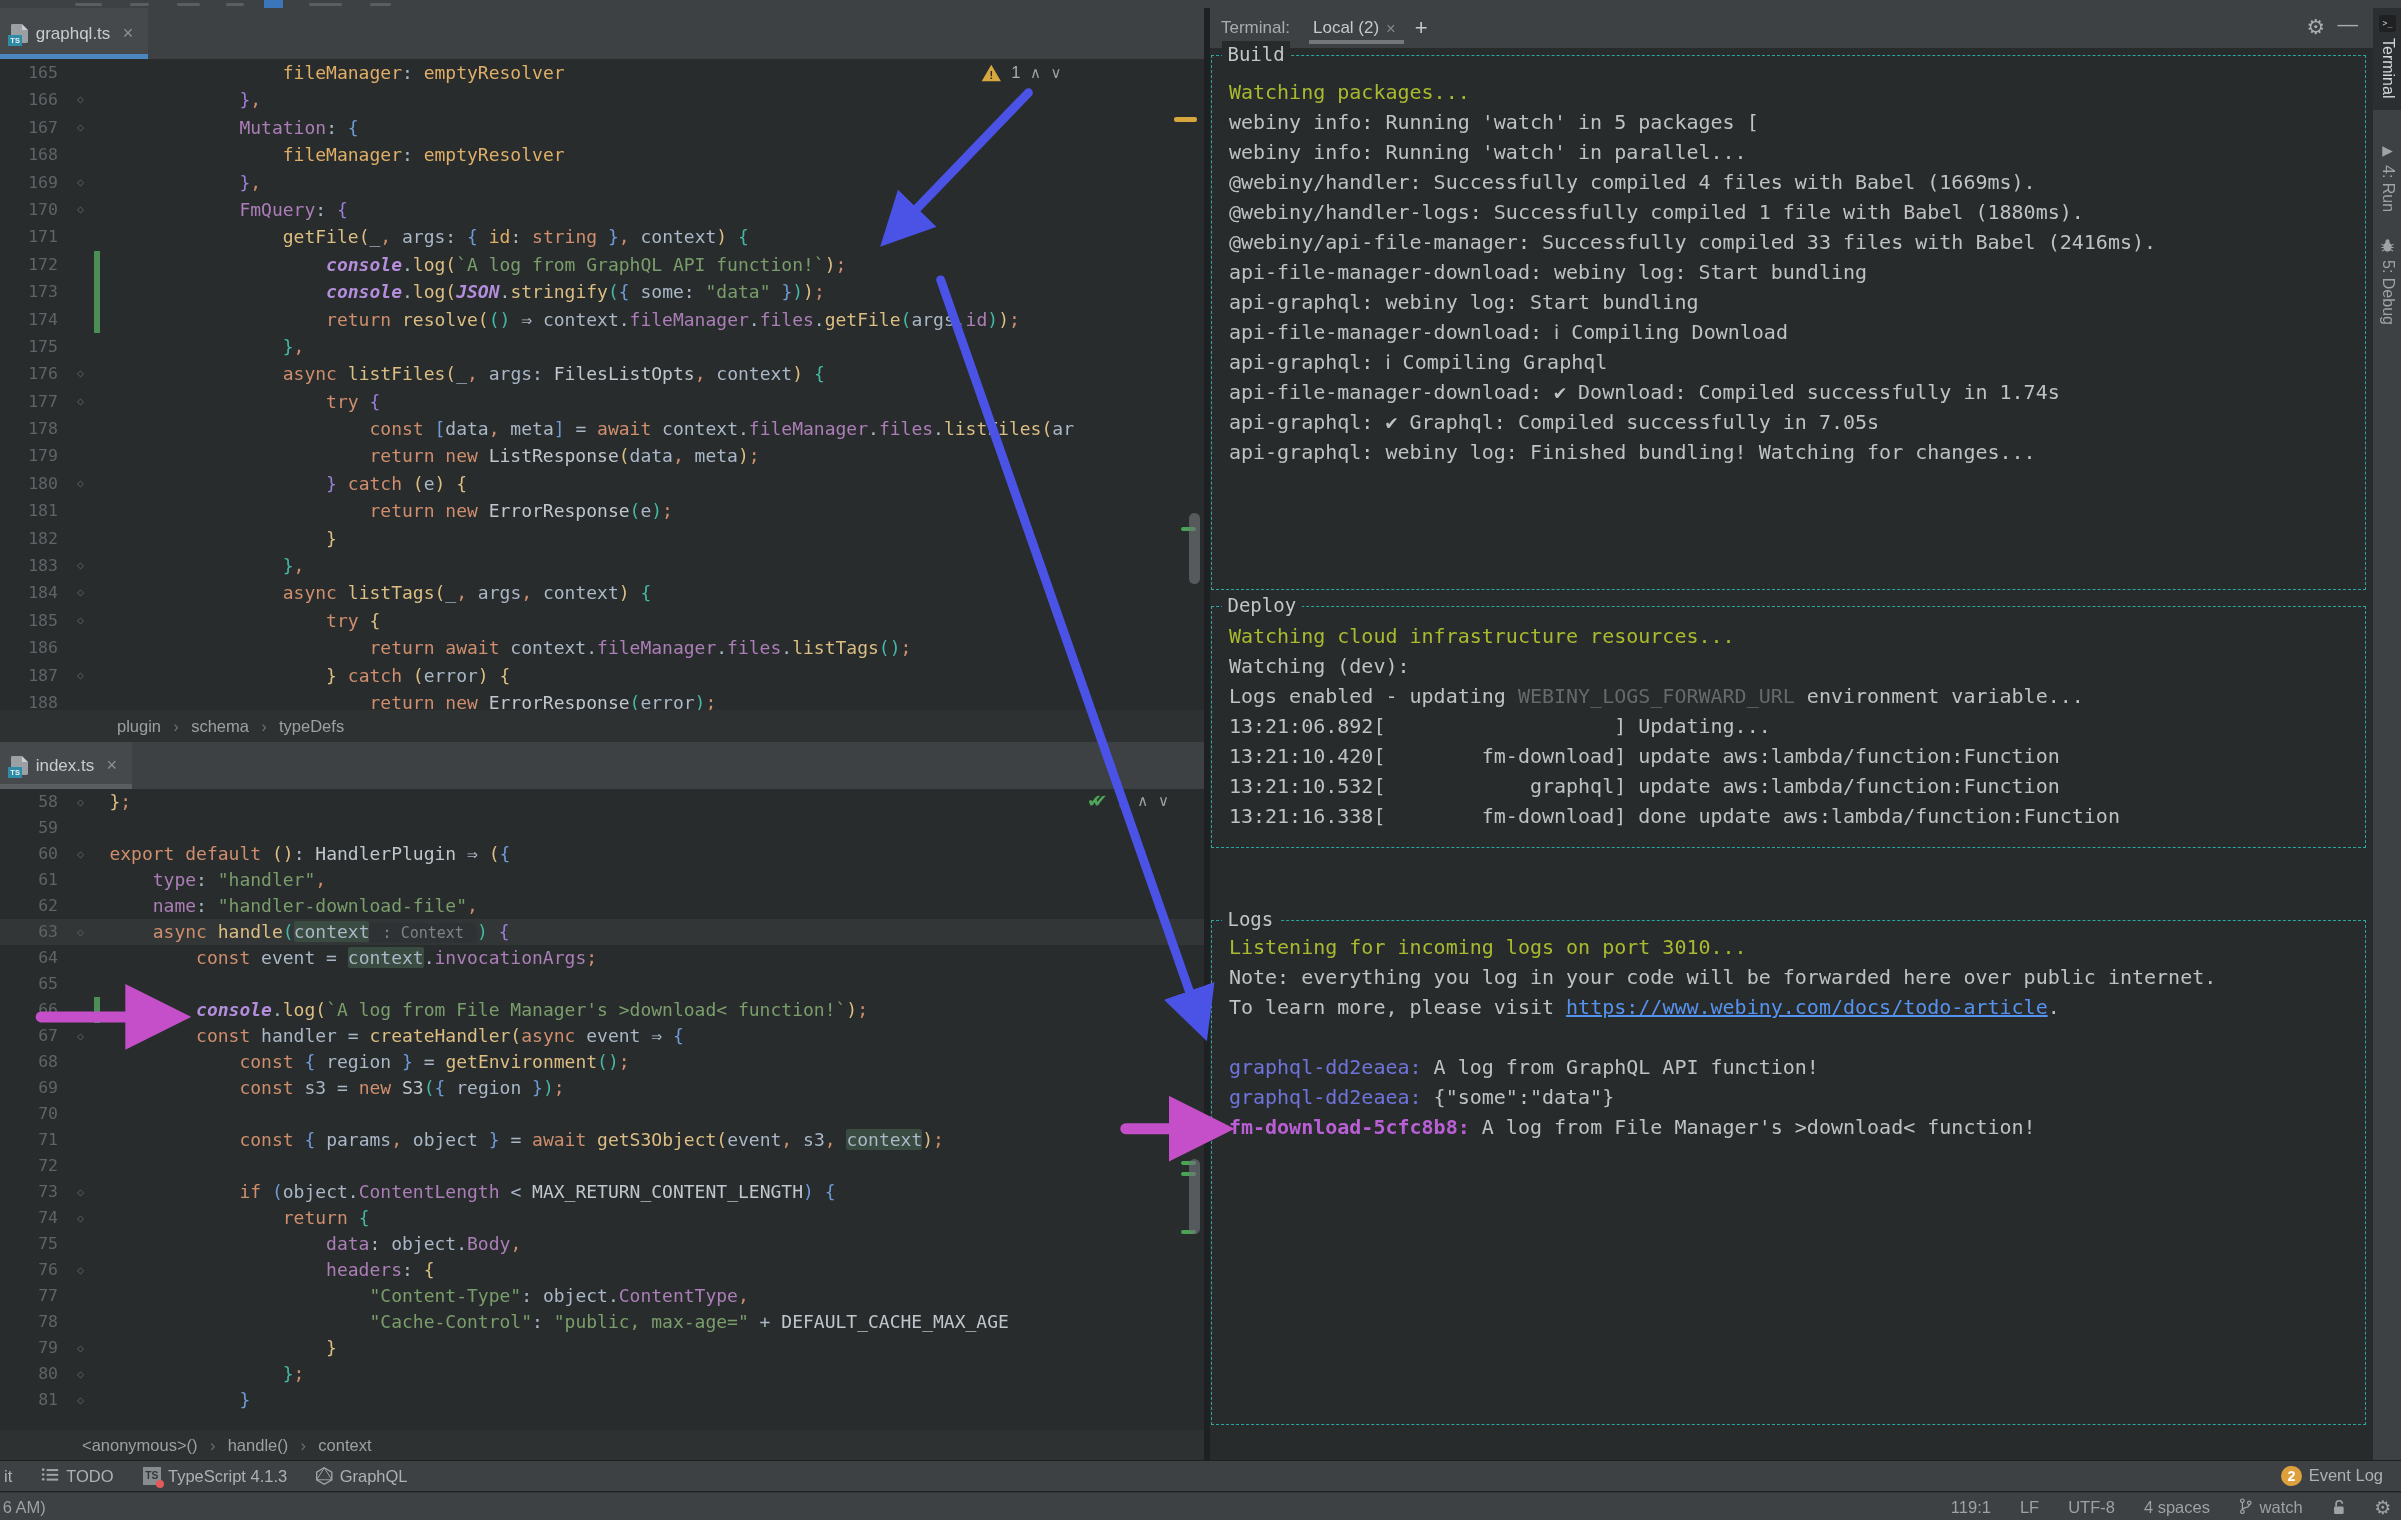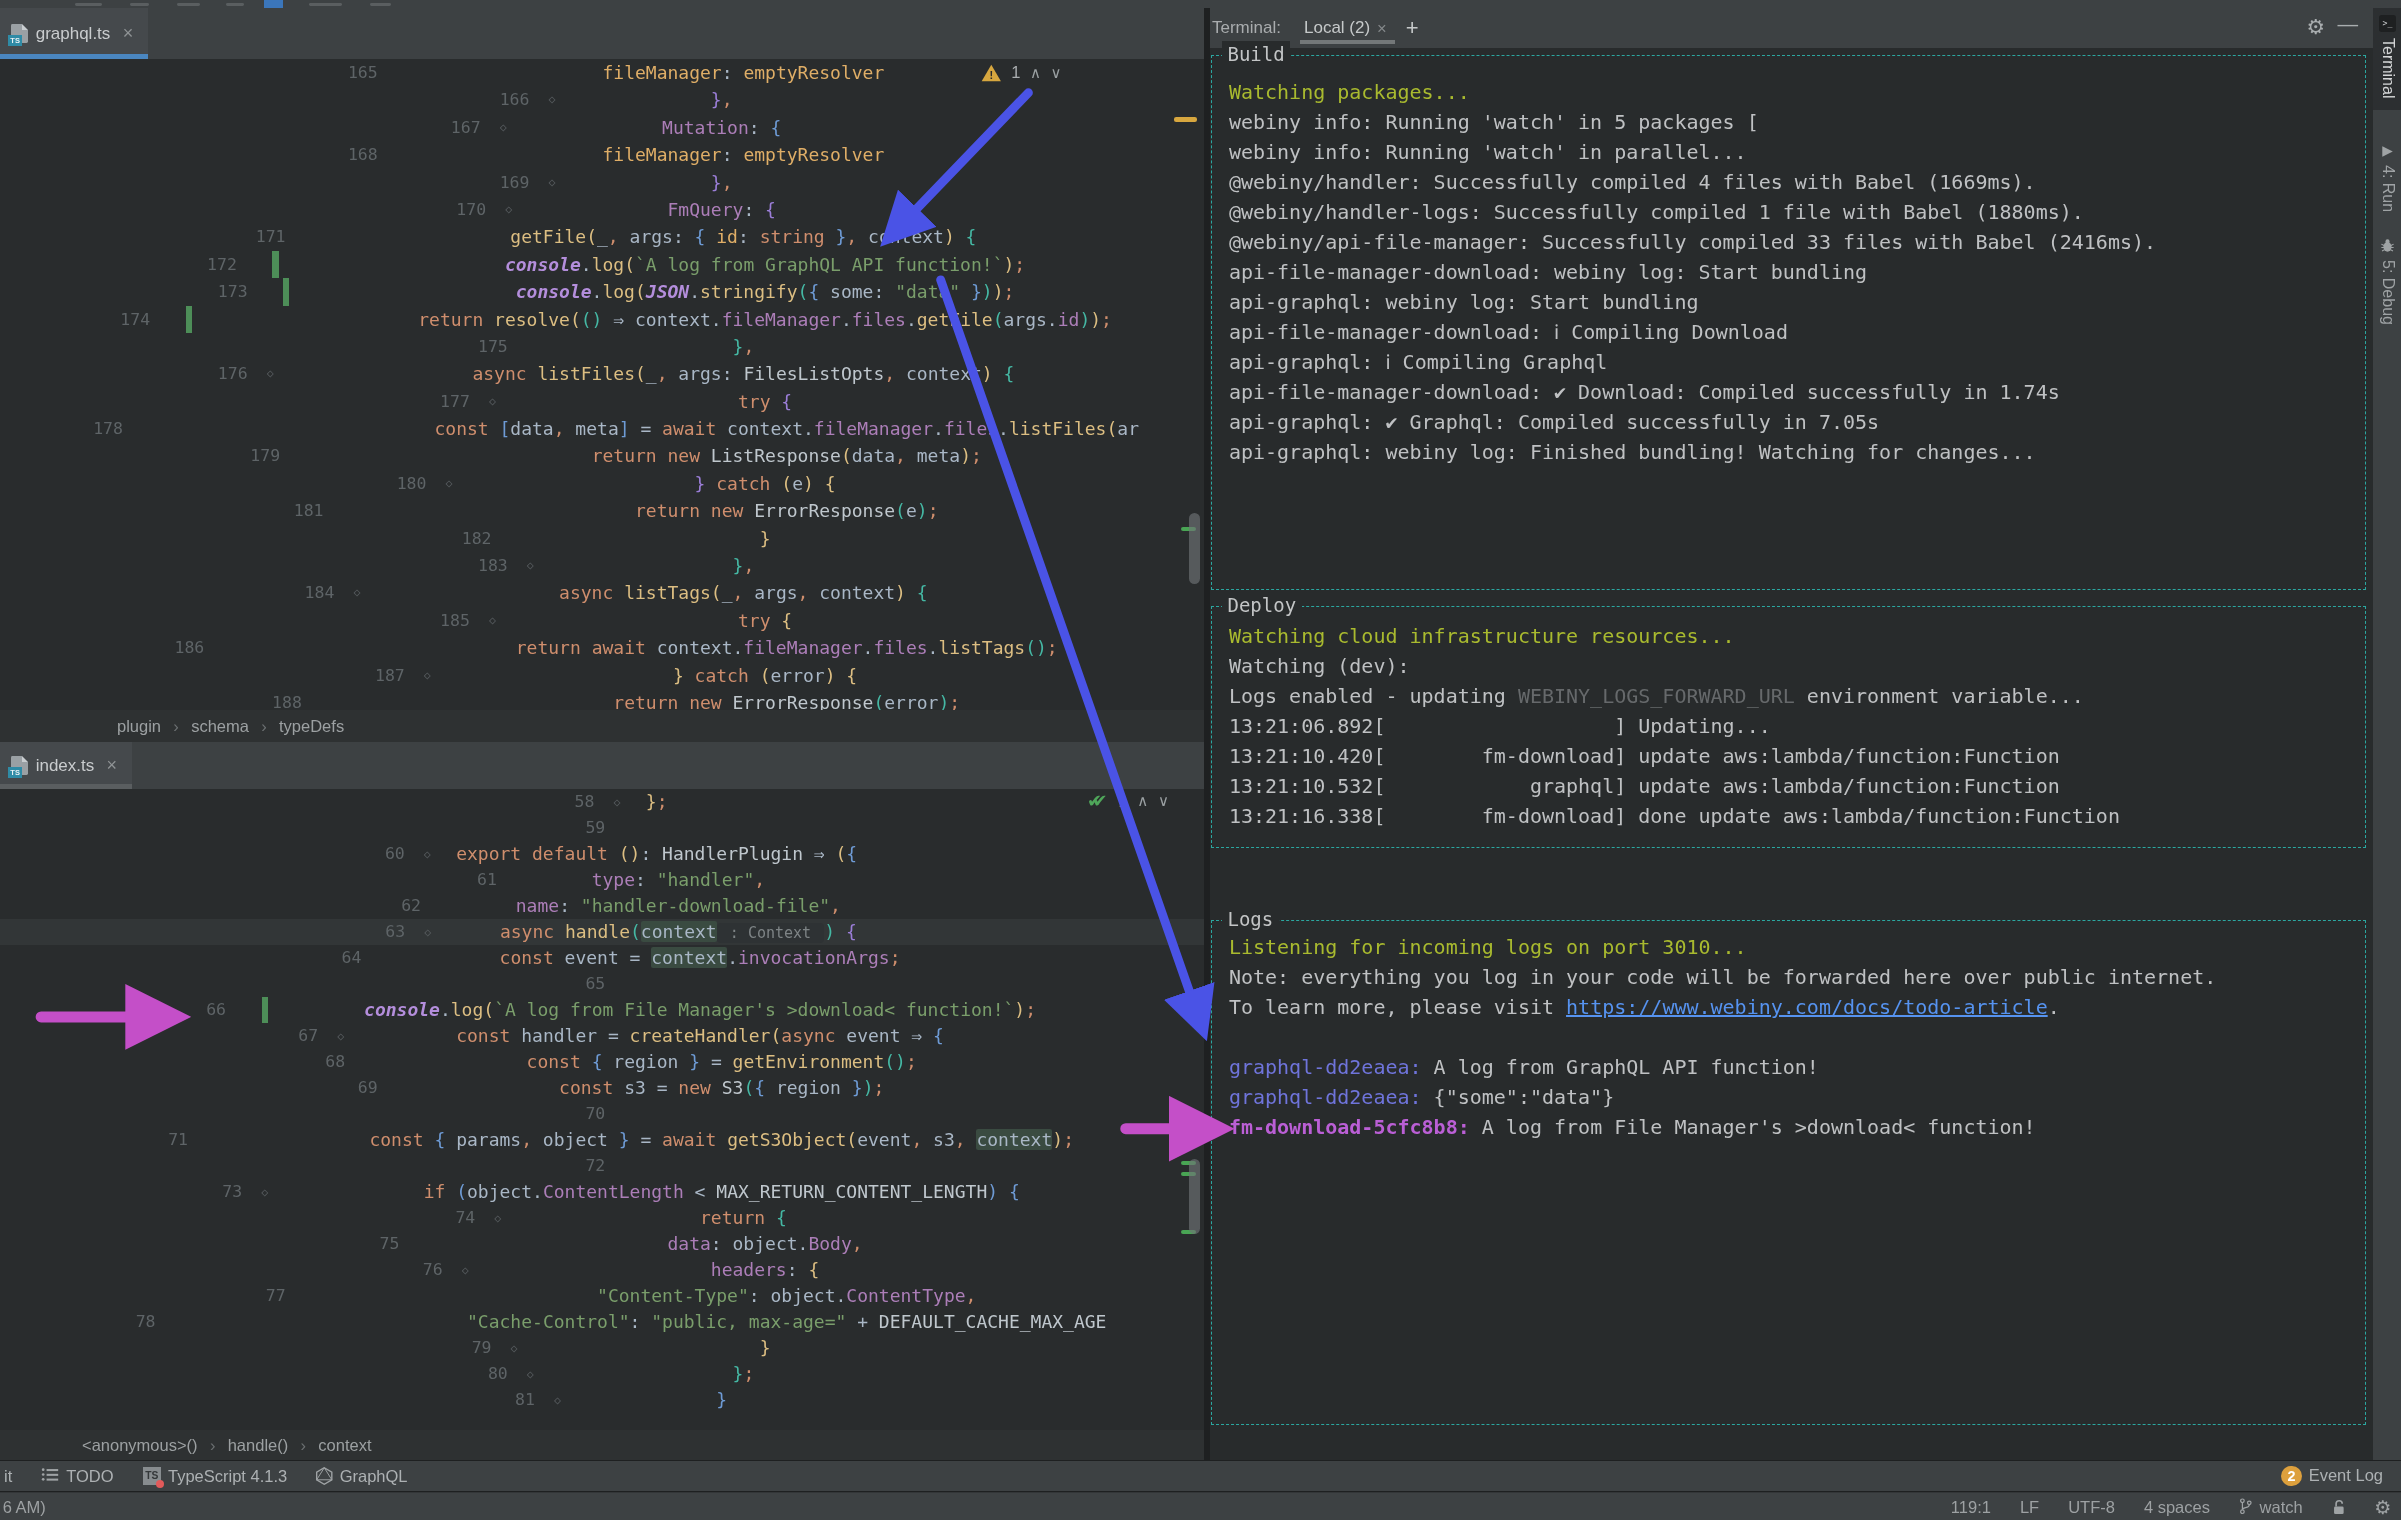--- a/index.html
+++ b/index.html
@@ -18,21 +18,21 @@
   .tab-close{color:#8f9395;font-size:18px;margin-left:4.1px;}
   .ficon{position:relative;width:16.5px;height:19px;background:#9aa0a4;border-radius:1.4px;}
   .ficon:before{content:"";position:absolute;right:0;top:0;border:3.4px solid #45494c;
        border-left-color:#c9cdd0;border-bottom-color:#c9cdd0;}
   .ficon .tsbadge{position:absolute;left:-2.7px;bottom:-2.7px;width:13.7px;height:11px;background:#2f8ba6;
        color:#e8f2f5;font-size:7.5px;font-weight:bold;display:flex;align-items:center;justify-content:center;}
   .code{position:absolute;left:0;width:1204px;background:#292c2d;overflow:hidden;
         font-family:"DejaVu Sans Mono",monospace;font-size:18px;}
   .lh40 .cl{height:27.4px;line-height:27.4px;}
   .lh38 .cl{height:26px;line-height:26px;}
-  .cl{display:flex;white-space:pre;justify-content:center;}
+  .cl{display:flex;white-space:pre;}
   .cl.caret{background:#323637;}
   .lnum{width:58px;text-align:right;padding-right:9.6px;color:#5e6467;font-size:16.5px;flex:none;}
   .fold{width:26px;text-align:center;color:#565b5e;font-size:11.7px;flex:none;}
   .gbar{width:6.2px;margin-right:9.6px;flex:none;}
   .gbar.on{background:#4d8e58;}
   .ctext{white-space:pre;}
   .tk-k{color:#cf8e6d}.tk-f{color:#dcbe82}.tk-s{color:#7a9e6b}.tk-p{color:#ac7eb8}
   .tk-key{color:#dfae67}.tk-v{color:#a9b7c6}.tk-w{color:#bfc7cd}
   .tk-c{color:#b48edc;font-weight:bold;font-style:italic}
   .tk-hl{color:#a9b7c6;background:#3a4b41;border-radius:2.1px}
@@ -208,21 +208,21 @@
   <div class="breadcrumb" style="top:1430px;height:30px;padding-left:82px">
       <span class="crumb">&lt;anonymous&gt;()</span>
       <span class="crumb-sep">›</span>
       <span class="crumb">handle()</span>
       <span class="crumb-sep">›</span>
       <span class="crumb">context</span>
     </div>
 
   <div id="terminal">
     <div id="term-header">
-      <span style="margin-left:2px">Terminal:</span>
+      <span style="margin-left:11px">Terminal:</span>
       <span class="hl-tab">
         <span>Local (2)</span>
         <span class="x">×</span>
         <span class="bar"></span>
       </span>
       <span class="plus">+</span>
       <span id="term-gear">⚙</span>
       <span id="term-min">—</span>
     </div>
 

